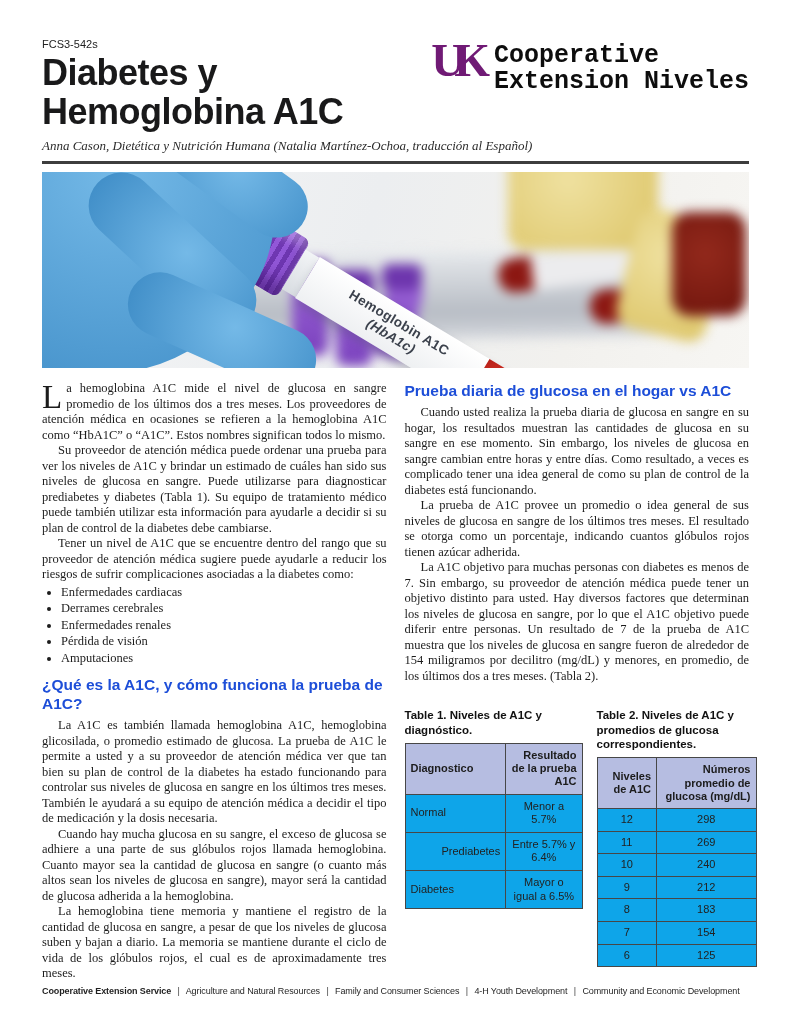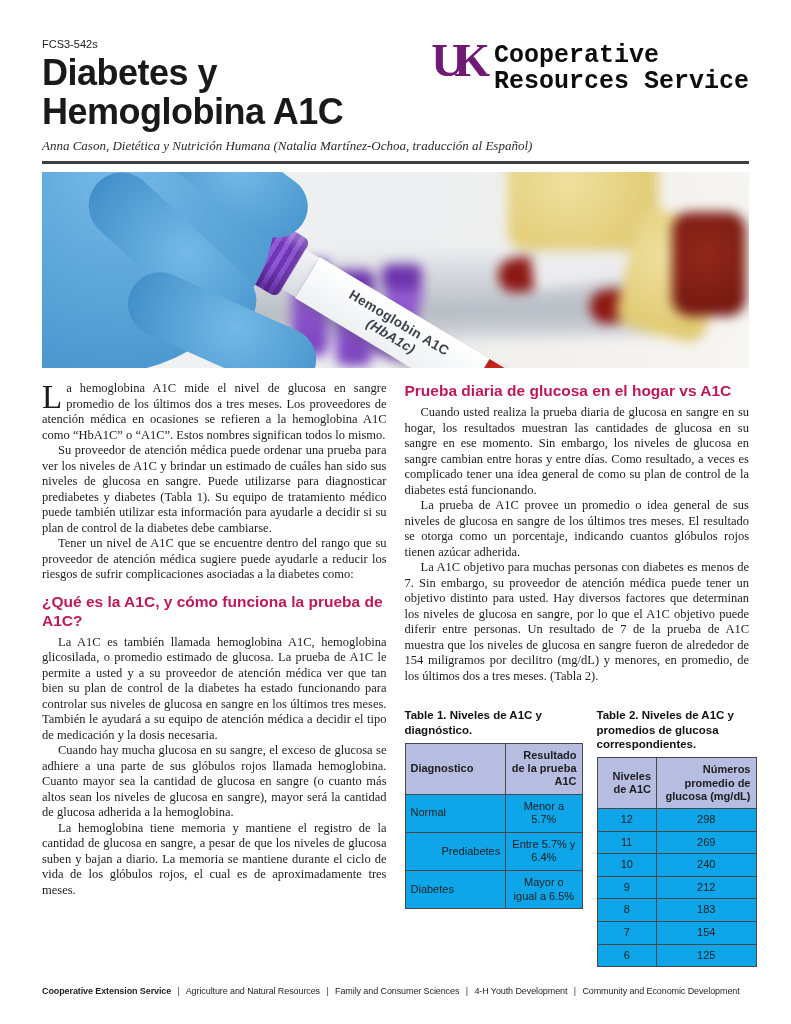--- a/index.html
+++ b/index.html
@@ -60,21 +60,21 @@
 
   
   .columns { display:flex; gap:18px; margin-top:13px; }
   .col { width:344.5px; font-size:12.5px; line-height:1.24; text-align:justify; }
   .col p { text-indent:16px; }
   .no-indent { text-indent:0 !important; }
   .dropcap { float:left; font-size:33px; line-height:0.82; padding:3px 4px 0 0; font-weight:normal; }
   ul.complications { list-style:disc; margin:2px 0 8px 6px; padding-left:13px; }
   ul.complications li { margin-bottom:1px; text-align:left; }
   .sec-heading { font-family:"Liberation Sans", sans-serif; font-weight:bold; font-size:15.5px;
-                 color:#be185d; margin:9px 0 5px; text-align:left; text-indent:0; }
+                 color:#1d4ed8; margin:9px 0 5px; text-align:left; text-indent:0; }
   .sec-heading.first { margin-top:0; }
 
   
   .tables { display:flex; gap:14px; margin-top:12px; align-items:flex-start; }
   .tbl-block { font-family:"Liberation Sans", sans-serif;margin-top:12px; }
   .tbl-caption { font-weight:bold; font-size:11.5px; line-height:1.25; margin-bottom:6px; color:#111; text-align:left; }
   table { border-collapse:collapse; border:1.5px solid #474747; background:#0ea5e9; }
   th, td { border:1px solid #474747; font-size:11px; padding:5px 5px; }
   th { background:#b6bde1; font-weight:bold; text-align:right; line-height:1.2; }
   td { text-align:center; color:#222; }
@@ -97,21 +97,21 @@
 
   <div class="header-row">
     <div>
       <div class="doc-code">FCS3-542s</div>
       <h1 class="title"><span>Diabetes y</span><br><span>Hemoglobina A1C</span></h1>
     </div>
     <div class="logo">
       <div class="uk-mark">UK</div>
       <div class="logo-text">
         <div>Cooperative</div>
-        <div>Resources Service</div>
+        <div>Extension Niveles</div>
       </div>
     </div>
   </div>
   <div class="byline">Anna Cason, Dietética y Nutrición Humana (Natalia Martínez-Ochoa, traducción al Español)</div>
   <div class="rule"></div>
 
   <div class="photo">
     <div class="photo-bg">
       <div class="bg-tray"></div>
       <div class="bg-ptube" style="left:262px; top:118px;"></div>
@@ -144,20 +144,27 @@
     <div class="glove glove-f2"></div>
     <div class="glove glove-thumb"></div>
   </div>
 
   <div class="columns">
 
     <div class="col">
       <p class="no-indent"><span class="dropcap">L</span><span>a hemoglobina A1C mide el nivel de glucosa en sangre promedio de los últimos dos a tres meses. Los proveedores de atención médica en ocasiones se refieren a la hemoglobina A1C como “HbA1C” o “A1C”. Estos nombres significan todos lo mismo.</span></p>
       <p>Su proveedor de atención médica puede ordenar una prueba para ver los niveles de A1C y brindar un estimado de cuáles han sido sus niveles de glucosa en sangre. Puede utilizarse para diagnosticar prediabetes y diabetes (Tabla 1). Su equipo de tratamiento médico puede también utilizar esta información para ayudarle a decidir si su plan de control de la diabetes debe cambiarse.</p>
       <p>Tener un nivel de A1C que se encuentre dentro del rango que su proveedor de atención médica sugiere puede ayudarle a reducir los riesgos de sufrir complicaciones asociadas a la diabetes como:</p>
+      <ul class="complications">
+        <li>Enfermedades cardiacas</li>
+        <li>Derrames cerebrales</li>
+        <li>Enfermedades renales</li>
+        <li>Pérdida de visión</li>
+        <li>Amputaciones</li>
+      </ul>
       <h2 class="sec-heading">¿Qué es la A1C, y cómo funciona la prueba de A1C?</h2>
       <p>La A1C es también llamada hemoglobina A1C, hemoglobina glicosilada, o promedio estimado de glucosa. La prueba de A1C le permite a usted y a su proveedor de atención médica ver que tan bien su plan de control de la diabetes ha estado funcionando para controlar sus niveles de glucosa en sangre en los últimos tres meses. También le ayudará a su equipo de atención médica a decidir el tipo de medicación y la dosis necesaria.</p>
       <p>Cuando hay mucha glucosa en su sangre, el exceso de glucosa se adhiere a una parte de sus glóbulos rojos llamada hemoglobina. Cuanto mayor sea la cantidad de glucosa en sangre (o cuanto más altos sean los niveles de glucosa en sangre), mayor será la cantidad de glucosa adherida a la hemoglobina.</p>
       <p>La hemoglobina tiene memoria y mantiene el registro de la cantidad de glucosa en sangre, a pesar de que los niveles de glucosa suben y bajan a diario. La memoria se mantiene durante el ciclo de vida de los glóbulos rojos, el cual es de aproximadamente tres meses.</p>
     </div>
 
     <div class="col">
       <h2 class="sec-heading first">Prueba diaria de glucosa en el hogar vs A1C</h2>
       <p>Cuando usted realiza la prueba diaria de glucosa en sangre en su hogar, los resultados muestran las cantidades de glucosa en su sangre en ese momento. Sin embargo, los niveles de glucosa en sangre cambian entre horas y entre días. Como resultado, a veces es complicado tener una idea general de como su plan de control de la diabetes está funcionando.</p>
       <p>La prueba de A1C provee un promedio o idea general de sus niveles de glucosa en sangre de los últimos tres meses. El resultado se otorga como un porcentaje, indicando cuantos glóbulos rojos tienen azúcar adherida.</p>

